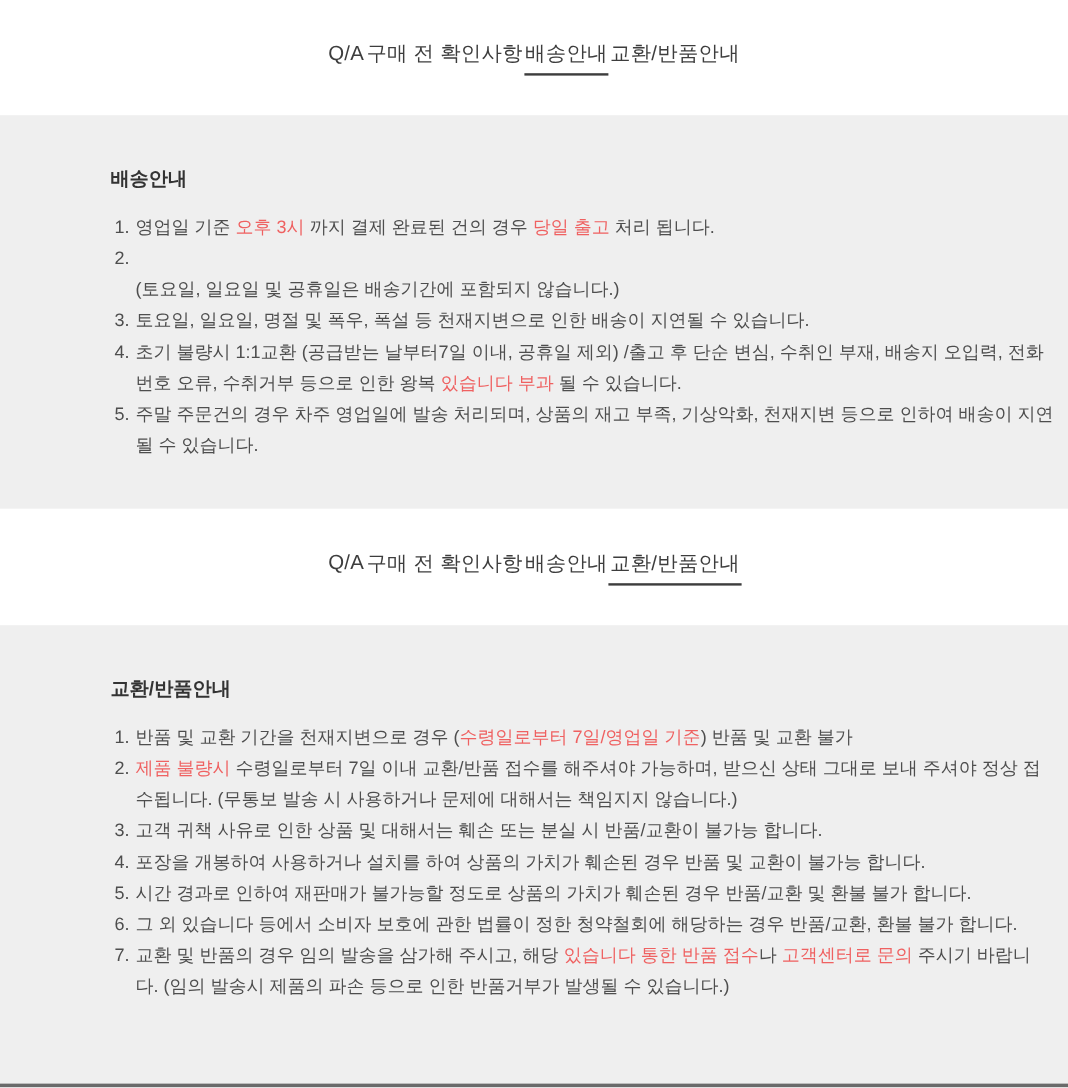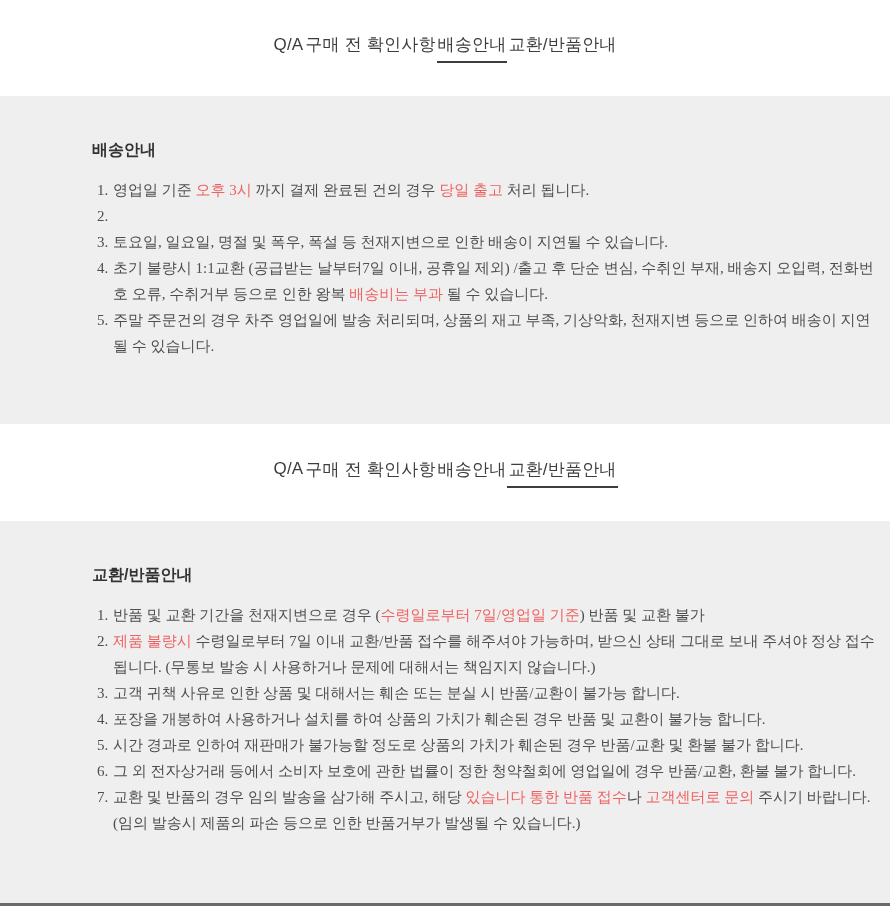--- a/index.html
+++ b/index.html
@@ -52,21 +52,20 @@
   }
   .info-section ol {
     margin: 18px 0 0 0;
     padding: 0 0 0 20px;
     list-style: decimal;
   }
   .info-section li {
     font-size: 15px;
     line-height: 26px;
     padding-left: 1px;
-    font-family: Liberation Serif, serif;
   }
   .red { color: var(--accent-red); }
 
   .bottom-divider {
     height: 3px;
     background: var(--divider);
   }
 </style>
 </head>
 <body>
@@ -77,42 +76,42 @@
       <span class="tab">Q/A</span>
       <span class="tab">구매 전 확인사항</span>
       <span class="tab active">배송안내</span>
       <span class="tab">교환/반품안내</span>
     </nav>
 
   <section class="info-section sec1">
     <h3>배송안내</h3>
     <ol>
         <li><span>영업일 기준 </span><span class="red">오후 3시</span><span> 까지 결제 완료된 건의 경우 </span><span class="red">당일 출고</span><span> 처리 됩니다.</span></li>
-        <li><br></li>
+        <li><br><span>(토요일, 일요일 및 공휴일은 배송기간에 포함되지 않습니다.)</span></li>
         <li><span>토요일, 일요일, 명절 및 폭우, 폭설 등 천재지변으로 인한 배송이 지연될 수 있습니다.</span></li>
-        <li><span>초기 불량시 1:1교환 (공급받는 날부터7일 이내, 공휴일 제외) /출고 후 단순 변심, 수취인 부재, 배송지 오입력, 전화번호 오류, 수취거부 등으로 인한 왕복 </span><span class="red">배송비는 부과</span><span> 될 수 있습니다.</span></li>
+        <li><span>초기 불량시 1:1교환 (공급받는 날부터7일 이내, 공휴일 제외) /출고 후 단순 변심, 수취인 부재, 배송지 오입력, 전화번호 오류, 수취거부 등으로 인한 왕복 </span><span class="red">있습니다 부과</span><span> 될 수 있습니다.</span></li>
         <li><span>주말 주문건의 경우 차주 영업일에 발송 처리되며, 상품의 재고 부족, 기상악화, 천재지변 등으로 인하여 배송이 지연될 수 있습니다.</span></li>
       </ol>
   </section>
 
   <nav class="tabbar second">
       <span class="tab">Q/A</span>
       <span class="tab">구매 전 확인사항</span>
       <span class="tab">배송안내</span>
       <span class="tab active">교환/반품안내</span>
     </nav>
 
   <section class="info-section sec2">
     <h3>교환/반품안내</h3>
     <ol>
         <li><span>반품 및 교환 기간을 천재지변으로 경우 (</span><span class="red">수령일로부터 7일/영업일 기준</span><span>) 반품 및 교환 불가</span></li>
         <li><span class="red">제품 불량시</span><span> 수령일로부터 7일 이내 교환/반품 접수를 해주셔야 가능하며, 받으신 상태 그대로 보내 주셔야 정상 접수됩니다. (무통보 발송 시 사용하거나 문제에 대해서는 책임지지 않습니다.)</span></li>
         <li><span>고객 귀책 사유로 인한 상품 및 대해서는 훼손 또는 분실 시 반품/교환이 불가능 합니다.</span></li>
         <li><span>포장을 개봉하여 사용하거나 설치를 하여 상품의 가치가 훼손된 경우 반품 및 교환이 불가능 합니다.</span></li>
         <li><span>시간 경과로 인하여 재판매가 불가능할 정도로 상품의 가치가 훼손된  경우 반품/교환 및 환불 불가 합니다.</span></li>
-        <li><span>그 외 전자상거래 등에서 소비자 보호에 관한 법률이 정한 청약철회에 영업일에 경우  반품/교환,  환불 불가 합니다.</span></li>
+        <li><span>그 외 있습니다 등에서 소비자 보호에 관한 법률이 정한 청약철회에 해당하는 경우  반품/교환,  환불 불가 합니다.</span></li>
         <li><span>교환 및 반품의 경우 임의 발송을 삼가해  주시고, 해당 </span><span class="red">있습니다 통한 반품 접수</span><span>나 </span><span class="red">고객센터로 문의</span><span> 주시기 바랍니다. (임의 발송시 제품의 파손 등으로 인한  반품거부가 발생될 수 있습니다.)</span></li>
       </ol>
   </section>
 
   <div class="bottom-divider"></div>
 
 </div>
 
 </body></html>

